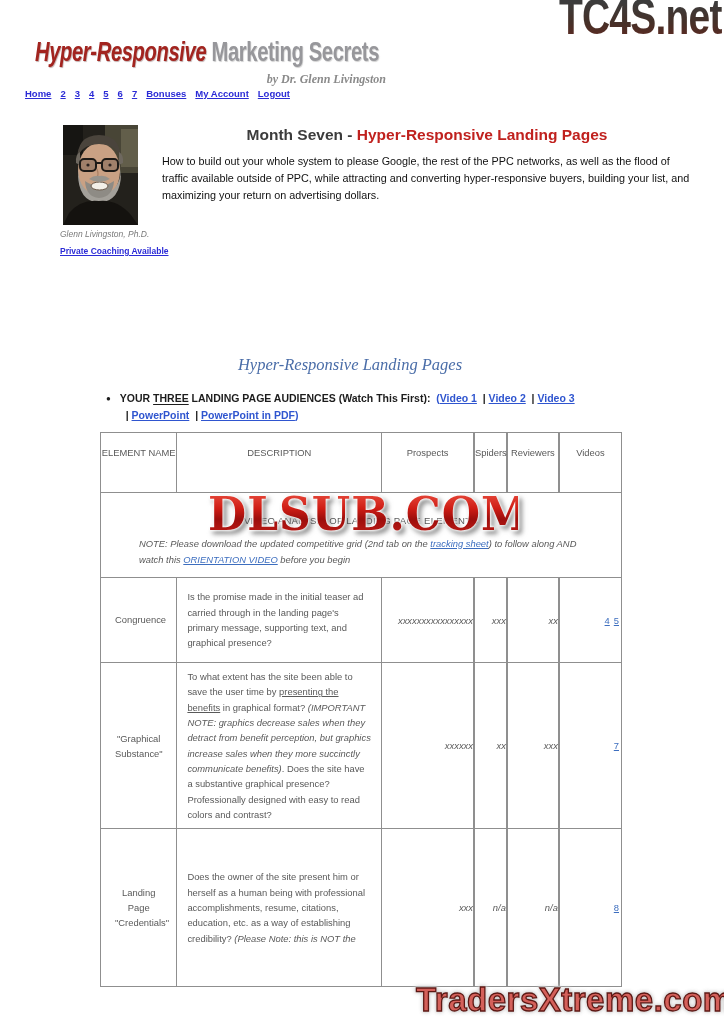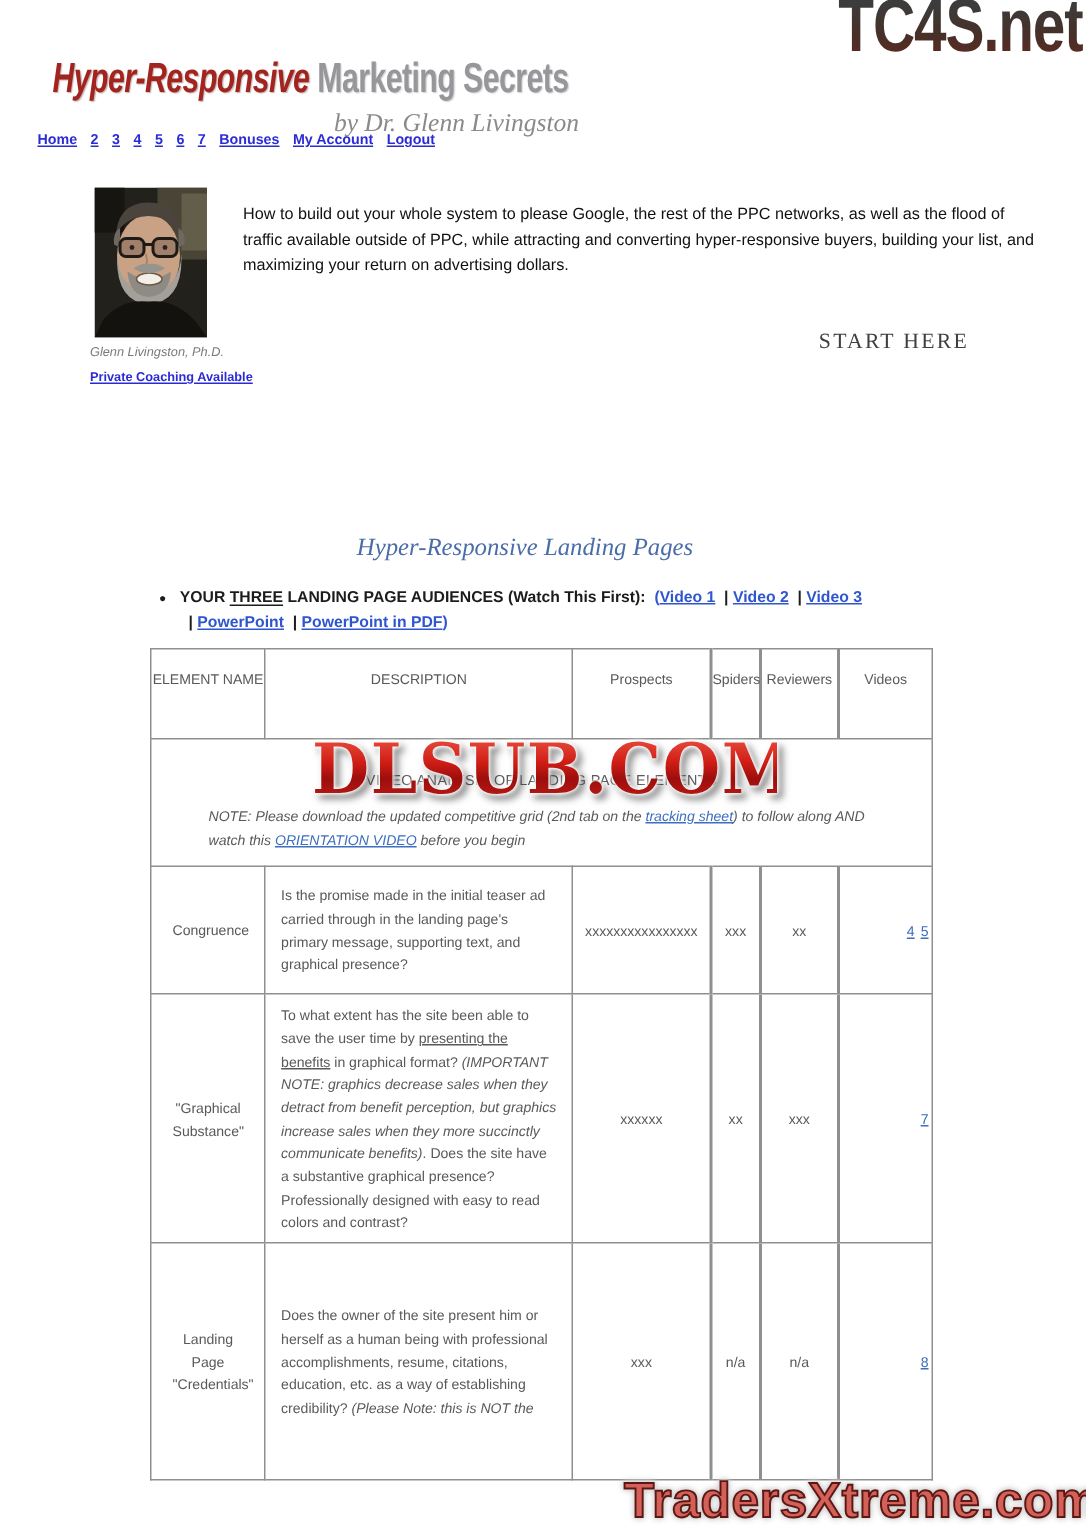--- a/index.html
+++ b/index.html
@@ -13,21 +13,21 @@
     background:linear-gradient(#3c3c3c 25%, #463028 60%, #69271f 100%);
     -webkit-background-clip:text; background-clip:text; -webkit-text-fill-color:transparent;
     text-shadow:none; }
   .logo-wrap { position:absolute; left:35px; top:36px; white-space:nowrap;
     transform:scaleX(0.72); transform-origin:left top; }
   .logo-red { font-size:28px; font-weight:bold; font-style:italic; color:#a2241f;
     letter-spacing:-0.5px; text-shadow:1px 1px 1px rgba(80,30,30,0.35); }
   .logo-gray { font-size:28px; font-weight:bold; color:#97979b; letter-spacing:-0.5px;
     text-shadow:1px 1px 1px rgba(120,120,120,0.35); }
   .byline { position:absolute; left:160px; top:72px; width:226px; text-align:right;
-    font-family:"Liberation Serif", serif; font-style:italic; font-size:17px; color:#8a8a8a; }
+    font-family:"Liberation Serif", serif; font-style:italic; font-size:12px; color:#8a8a8a;font-weight:bold; }
 
   .nav { position:absolute; left:25px; top:88px; font-size:9.5px; font-weight:bold; }
   .nav a { color:#2b2bd6; text-decoration:underline; margin-right:9px; }
 
   
   .photo-col { position:absolute; left:60px; top:125px; width:80px; text-align:center; }
   .photo { width:75px; height:100px; display:block; margin:0 auto; }
   .caption { margin-top:4px; font-size:8.5px; font-style:italic; color:#7a7a7a; white-space:nowrap; }
   .coach-link { display:inline-block; margin-top:7px; font-size:8.5px; font-weight:bold;
     color:#2b2bd6; text-decoration:underline; white-space:nowrap; }
@@ -60,21 +60,21 @@
   .grid .c-spi { width:31px; } .grid .c-rev { width:49px; } .grid .c-vid { width:59px; }
   .grid td.thick-r, .grid th.thick-r { border-right-width:2px; }
   .title-cell { height:83px; vertical-align:top; }
   .tbl-title { text-align:center; padding-top:12px; font-size:9.6px; letter-spacing:0.3px; }
   .tbl-note { margin:10px 28px 0 38px; font-style:italic; line-height:1.7; }
   .tbl-note a { color:#3d6ebf; text-decoration:underline; }
   .grid thead th { height:60px; vertical-align:top; padding-top:13px; text-align:center;
     line-height:1.5;margin-left:12px; }
   .grid td.el { text-align:center; padding:0 14px; line-height:1.6; }
   .grid td.desc { text-align:left; padding:6px 10px; line-height:1.63; }
-  .grid td.xs { text-align:center; }
+  .grid td.xs { text-align:right;font-style:italic; }
   .grid td.vid { text-align:right; }
   .grid td.vid a { color:#3d6ebf; text-decoration:underline; margin:0 2px; }
   .grid .it { font-style:italic; }
   .grid .u { text-decoration:underline; }
   .grid tbody tr:nth-child(1) { height:85px; }
   .grid tbody tr:nth-child(2) { height:72px; }
   .grid tbody tr:nth-child(3) { height:158px; }
   .grid tbody tr:nth-child(4) { height:178px; }
 
   
@@ -122,22 +122,24 @@
     <path d="M22 56 Q36 66 51 56 Q50 72 36 73 Q23 72 22 56 Z" fill="#8e8b85"></path>
     <ellipse cx="36.5" cy="61" rx="8.5" ry="4" fill="#f3efe8" stroke="#6b5a4c" stroke-width="1"></ellipse>
     <path d="M26 54 Q36 60 47 54 Q42 50 36.5 51 Q31 50 26 54 Z" fill="#97948d"></path>
     <path d="M0 100 L6 88 Q18 74 36 76 Q54 74 68 90 L75 100 Z" fill="#14120f"></path>
   </svg>
   <div class="caption">Glenn Livingston, Ph.D.</div>
   <a class="coach-link" href="#">Private Coaching Available</a>
 </div>
 
 <div class="right-col">
+  <div class="month-title">
+    <span class="dark">Month Seven - </span><span class="red">Hyper-Responsive Landing Pages</span>
+  </div>
   <div class="intro-para">How to build out your whole system to please Google, the rest of the PPC networks, as well as the flood of traffic available outside of PPC, while attracting and converting hyper-responsive buyers, building your list, and maximizing your return on advertising dollars.</div>
-  <div class="start-here">START HERE</div>
 </div>
 
 <div class="section-heading">Hyper-Responsive Landing Pages</div>
 
 <div class="bullet">
   <span class="dot">●</span>
   <span>
     <span>YOUR </span><u>THREE</u><span> LANDING PAGE AUDIENCES (Watch This First):</span><span>&nbsp; <span class="plink">(</span><a href="#">Video 1</a><span class="sep">  | </span><a href="#">Video 2</a><span class="sep">  | </span><a href="#">Video 3</a><span class="sep">  | </span><a href="#">PowerPoint</a><span class="sep">  | </span><a href="#">PowerPoint in PDF</a><span class="plink">)</span></span>
   </span>
 </div>

